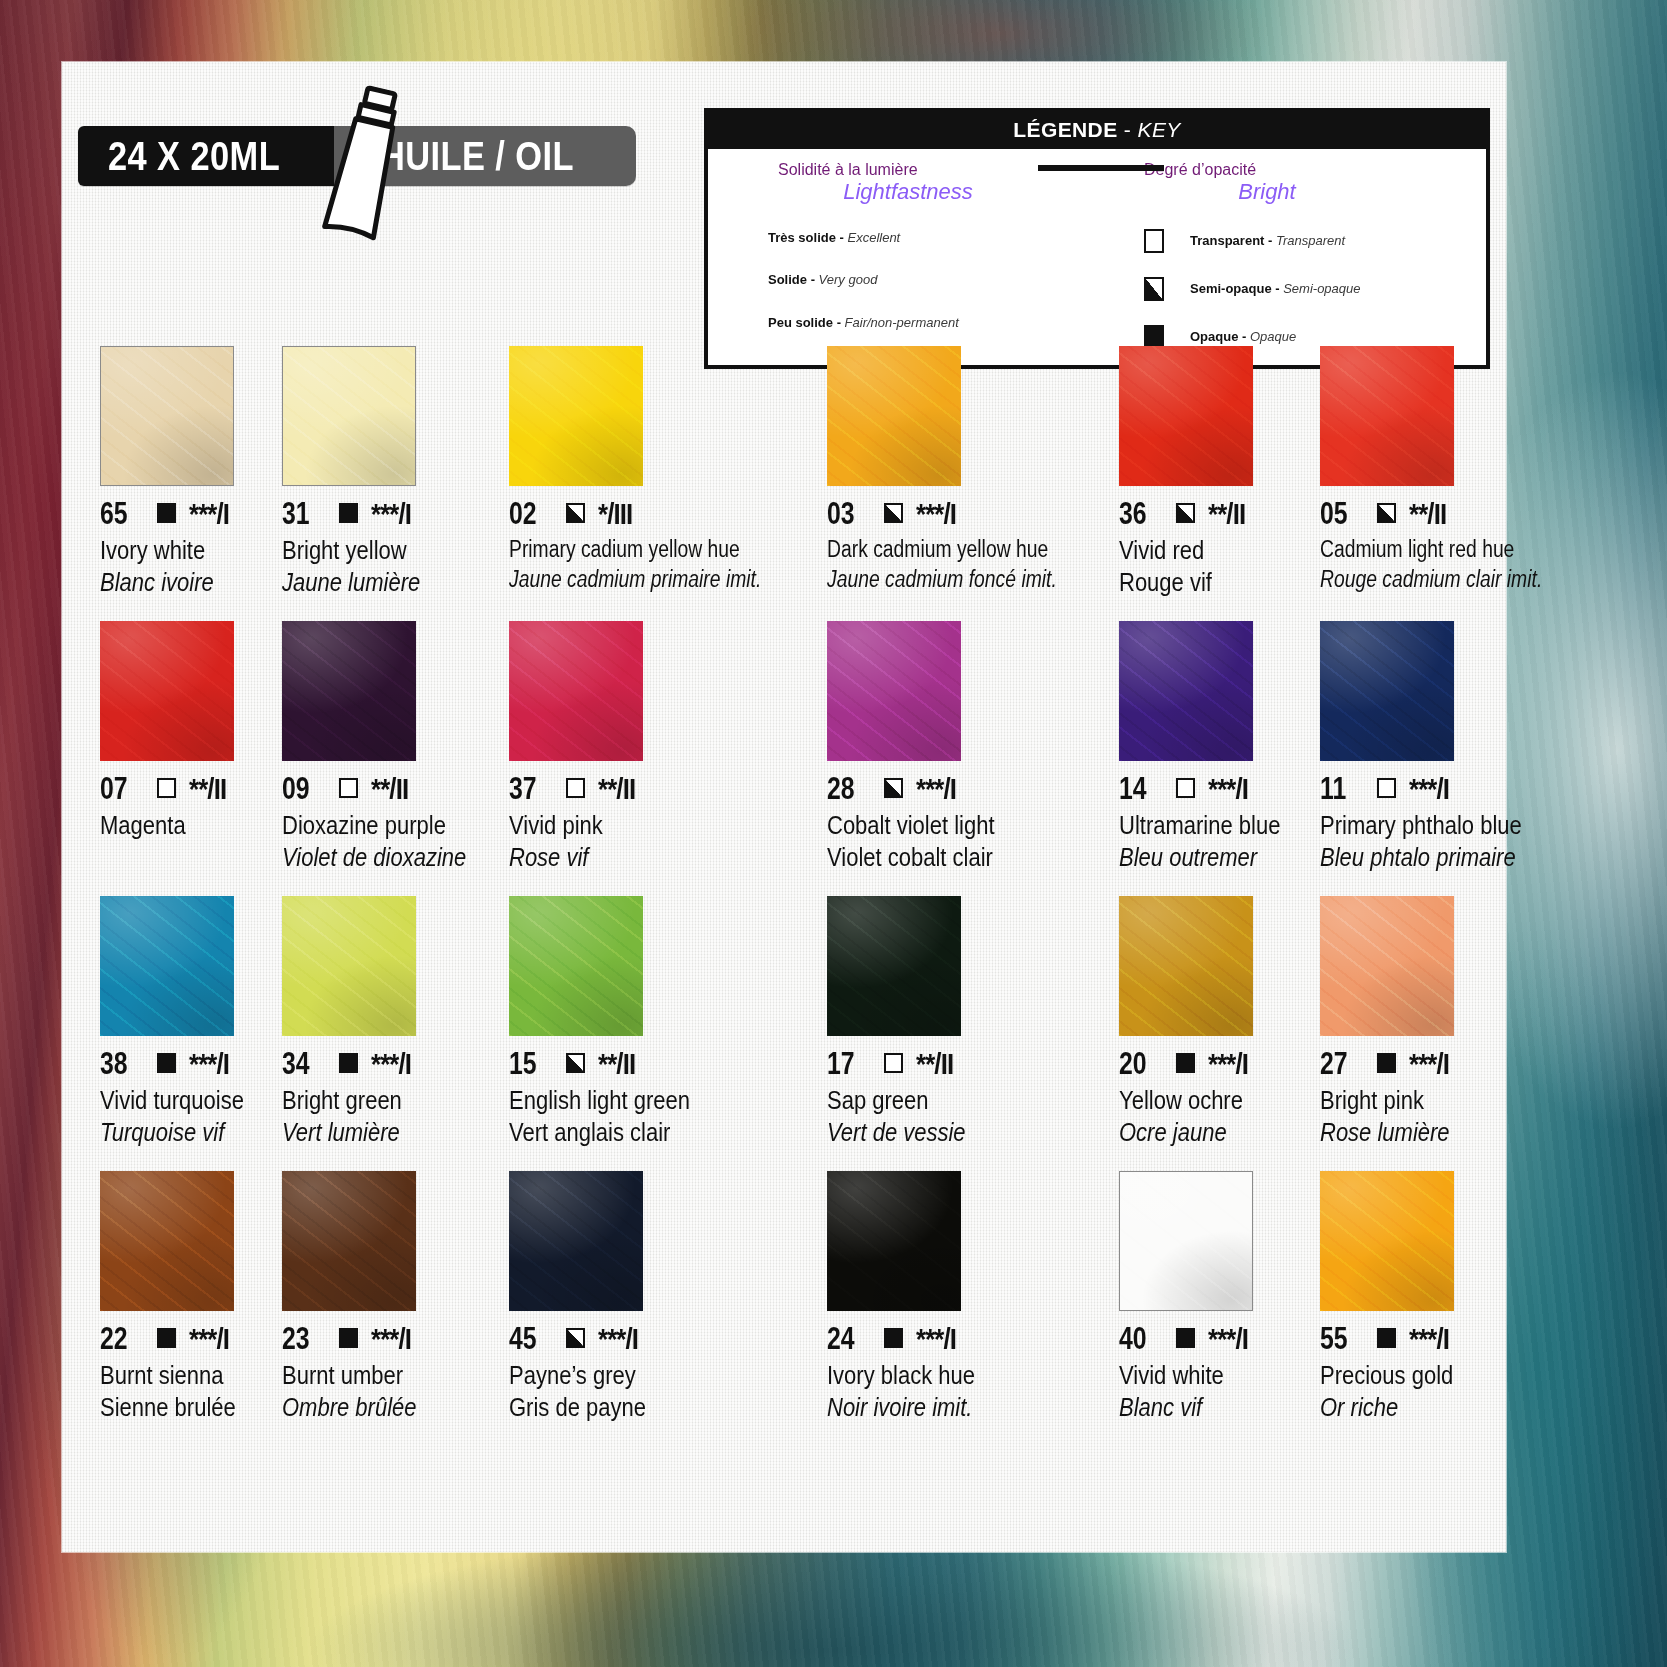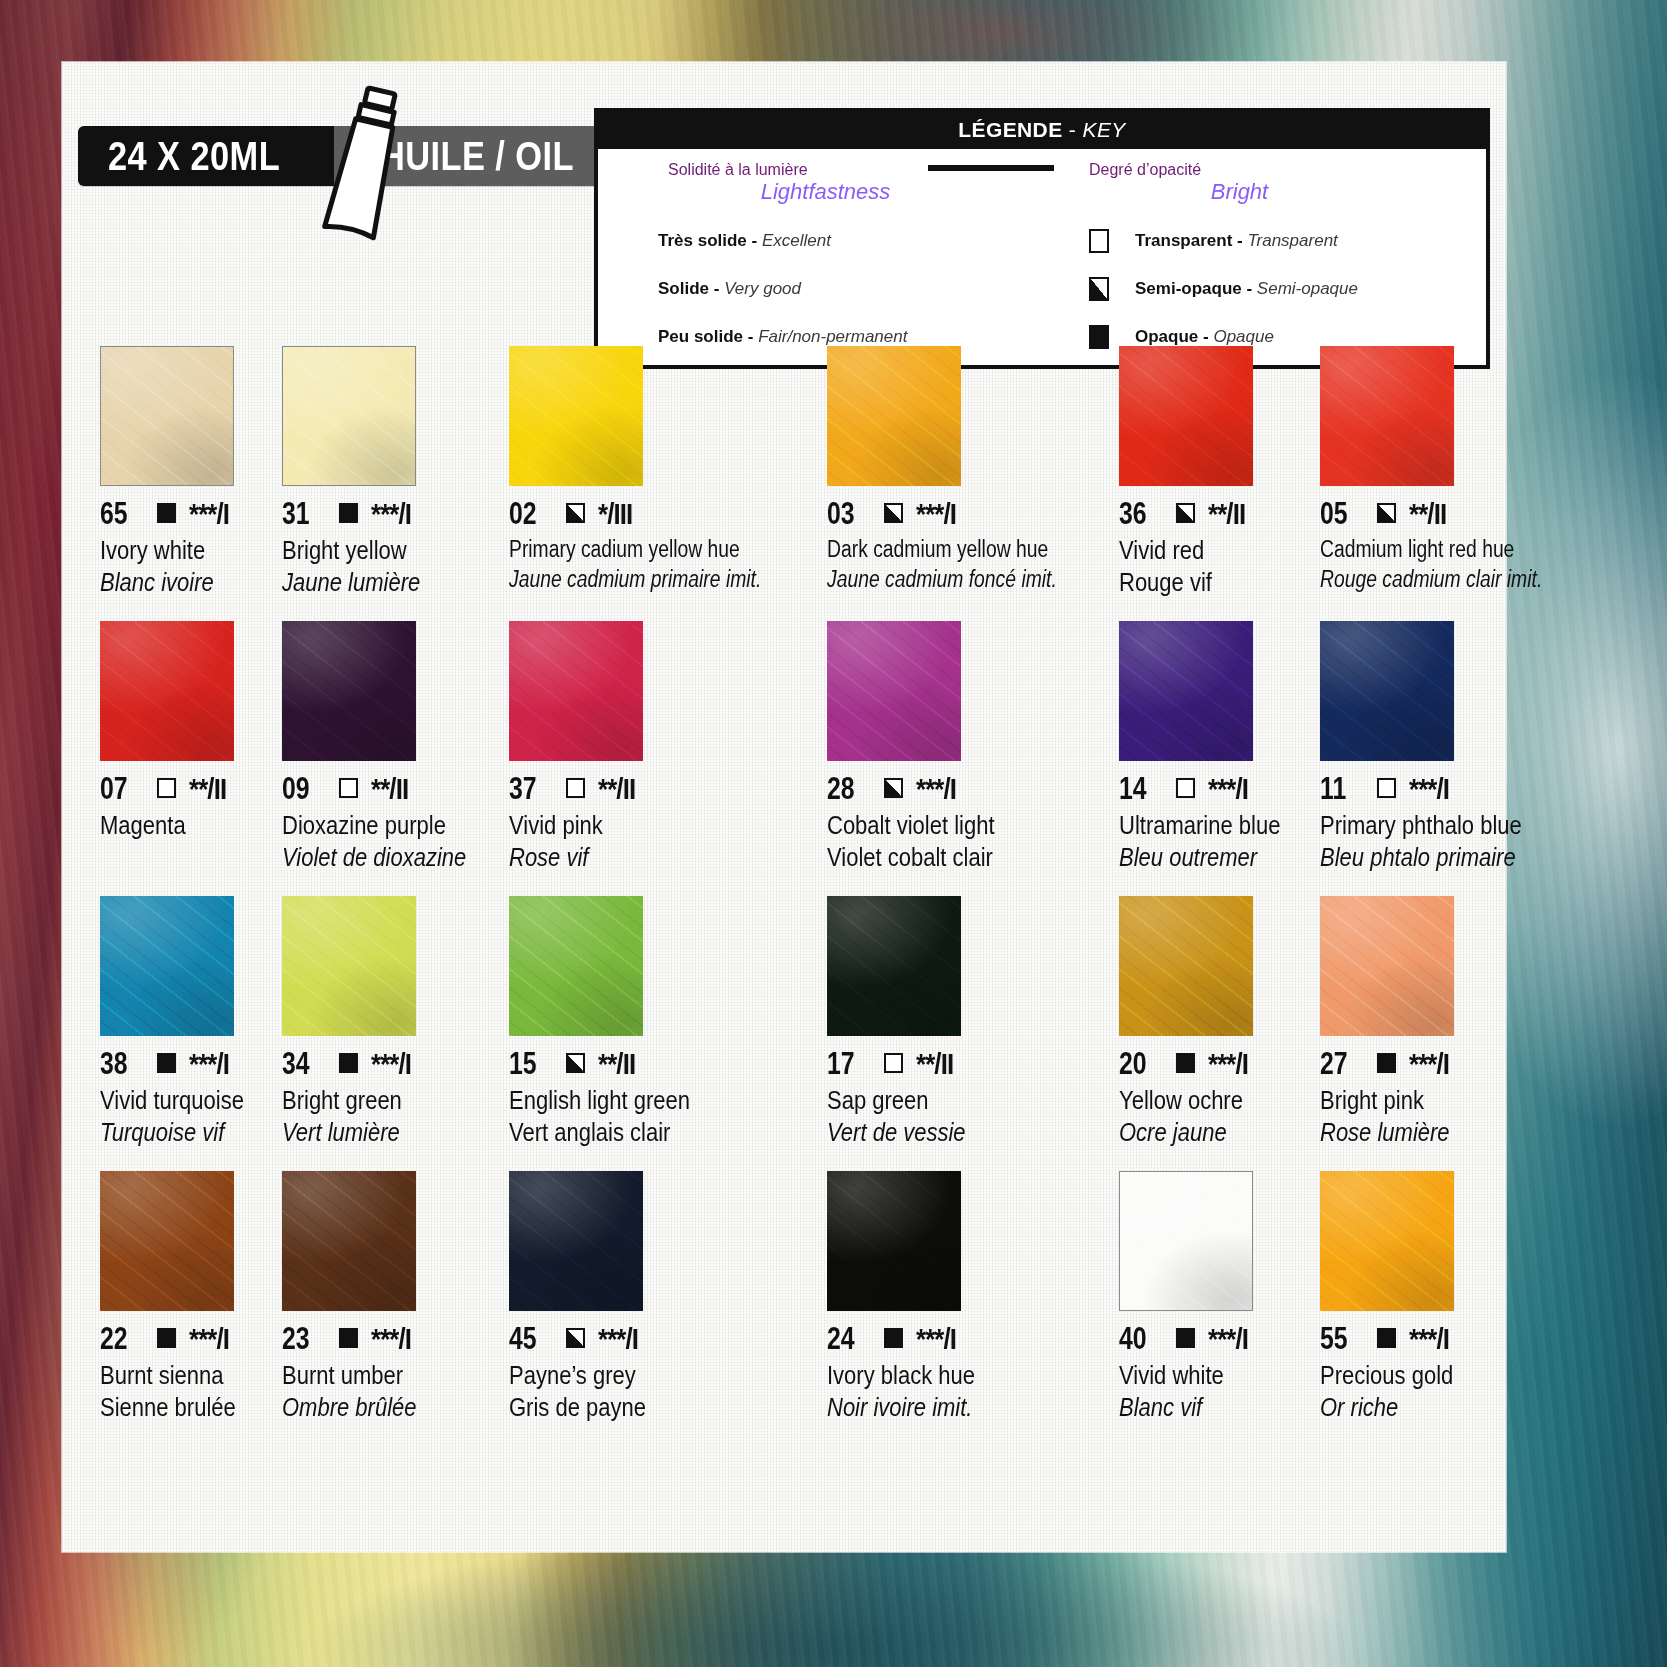--- a/index.html
+++ b/index.html
@@ -117,21 +117,21 @@
     height: 154px;
     transform: rotate(13deg);
     z-index: 4;
   }
 
   
   .legend {
     position: absolute;
     right: 16px;
     top: 46px;
-    width: 896px;
+    width: 786px;
     background: #fff;
     border: 4px solid #111;
   }
   .legend-head {
     background: #111;
     color: #fff;
     text-align: center;
     font-size: 21px;
     padding: 6px 0 7px;
     letter-spacing: .4px;
@@ -151,21 +151,21 @@
   .legend-sub   { font-size: 22px; font-style: italic; color: #8b5cf6; margin-bottom: 6px; }
   .legend-col.left  .legend-sub { text-align: center; padding-right: 52px; }
   .legend-col.right .legend-sub { text-align: center; padding-right: 86px; }
   .legend-line {
     position: absolute;
     left: 330px; top: 16px;
     width: 126px; height: 6px;
     background: #111;
   }
   .legend-item {
-    font-size: 17px;
+    font-size: 13px;
     color: #111;
     line-height: 1.42;
     white-space: nowrap;
     margin-top: 24px;
   }
   .legend-item b { font-weight: 700; }
   .legend-item i { font-style: italic; color: #3a3a3a; }
   .legend-item.with-box { display: flex; align-items: center; gap: 26px; }
 
   

